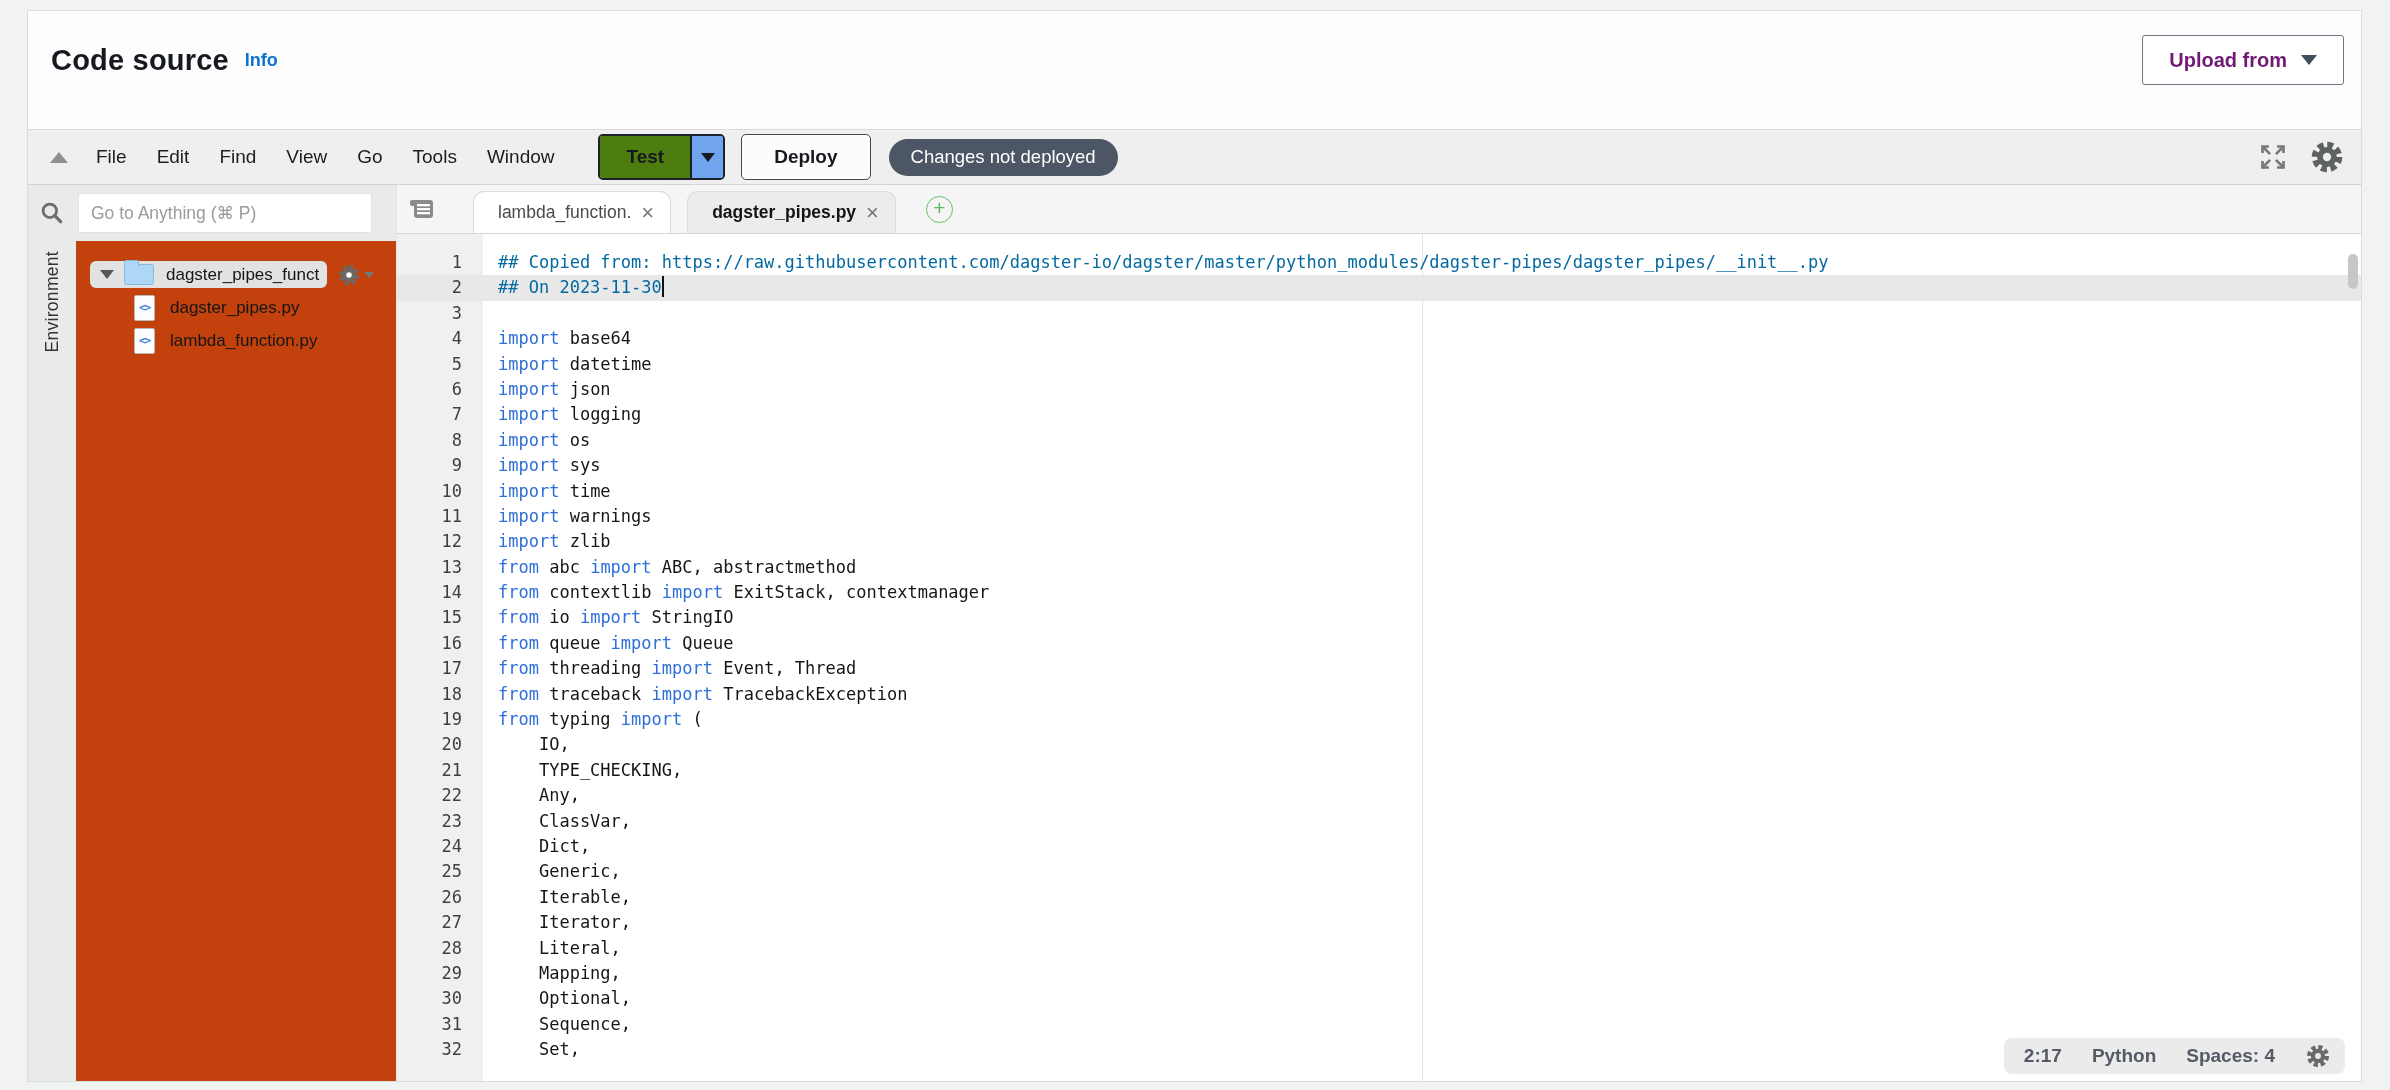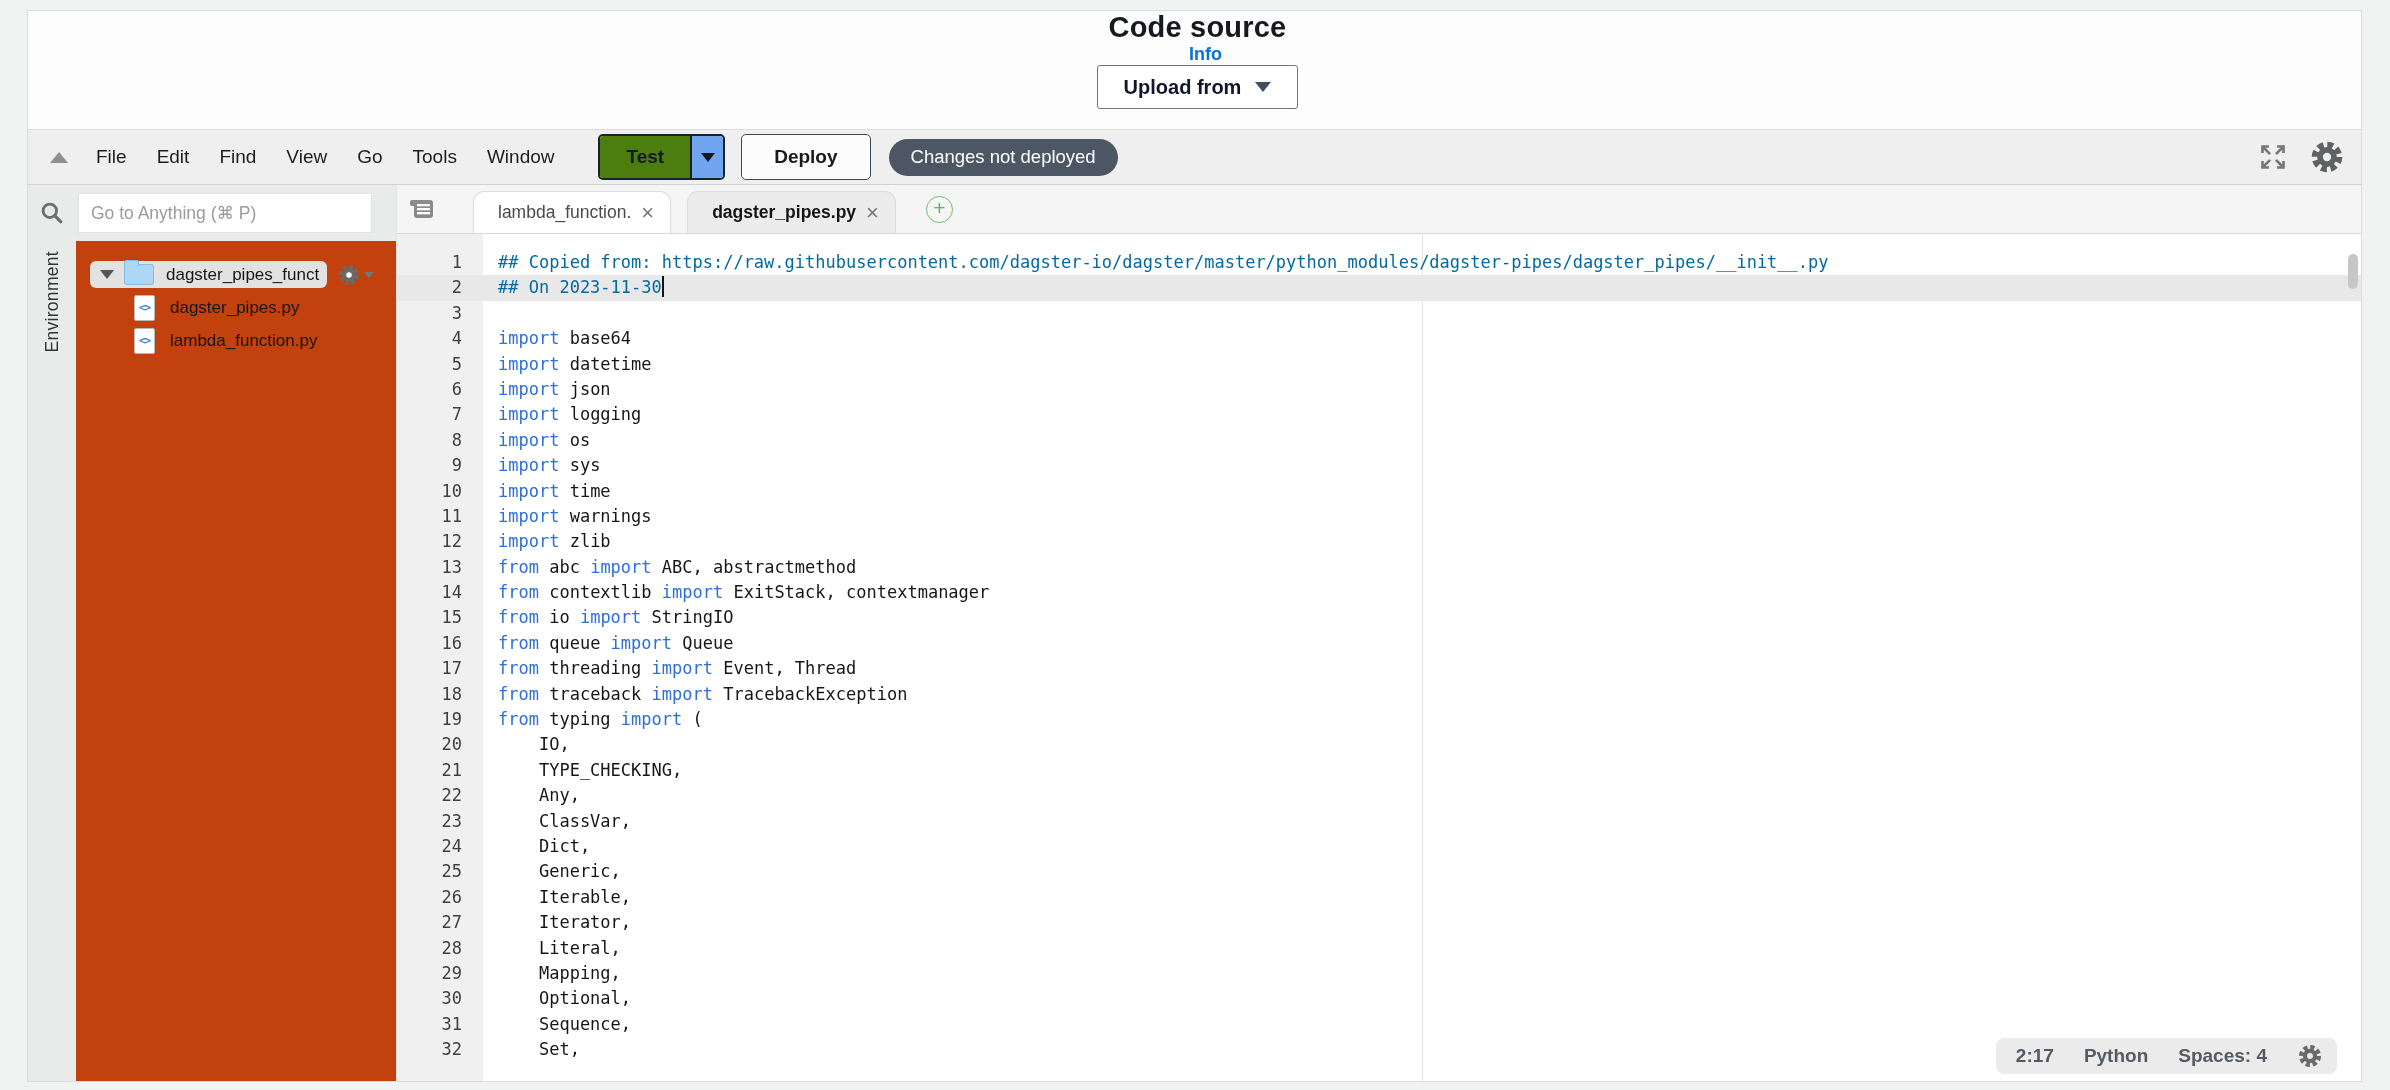--- a/index.html
+++ b/index.html
@@ -3,27 +3,27 @@
 <meta charset="utf-8">
 <style>
   * { margin:0; padding:0; box-sizing:border-box; }
   html,body { width:2390px; height:1090px; overflow:hidden; background:#f1f2f2;
               font-family:"Liberation Sans", sans-serif; }
 
   .card { position:absolute; left:27px; top:10px; width:2335px; height:1072px;
           background:#fff; border:1px solid #d9dde0; display:flex; flex-direction:column; }
 
   
-  .hdr { height:118px; display:flex; align-items:center; padding:0 17px 20px 23px; background:#fdfdfd;flex-direction:column; }
+  .hdr { height:118px; display:flex; align-items:center; padding:0 17px 20px 23px; background:#fdfdfd; }
   .hdr h1 { font-size:29px; font-weight:bold; color:#16191f; letter-spacing:.2px; }
   .info-link { margin-left:16px; font-size:18px; font-weight:bold; color:#0972d3; cursor:pointer; }
   .spacer { flex:1; }
   .btn-upload { display:flex; align-items:center; gap:14px; height:50px; padding:0 26px;
                 background:#fff; border:1px solid #6b7583; border-radius:3px;
-                font-size:20px; font-weight:bold; color:#0f172a; cursor:pointer; }
+                font-size:20px; font-weight:bold; color:#701a75; cursor:pointer; }
   .caret-down { width:0; height:0; border-left:8px solid transparent; border-right:8px solid transparent;
                 border-top:10px solid #414d5c; }
 
   
   .tbar { height:56px; background:#efefef; border-top:1px solid #dadada; border-bottom:1px solid #d2d2d2;
           display:flex; align-items:center; padding:0 16px 0 18px; }
   .collapse-tri { width:0; height:0; border-left:9px solid transparent; border-right:9px solid transparent;
                   border-bottom:11px solid #8f8f8f; margin:0 14px 0 4px; }
   .menus { display:flex; gap:30px; margin-left:14px; }
   .menu-item { font-size:19px; color:#1d1d1d; cursor:pointer; }
@@ -97,21 +97,21 @@
         font-family:"DejaVu Sans Mono", monospace; font-size:17px; }
   .cl.active { background:#e8e8e8; }
   .ln { flex:0 0 86px; text-align:right; padding-right:21px; color:#3f3f3f; }
   .code { white-space:pre; padding-left:15px; }
   .tok-com { color:#0369a1; }
   .tok-kw  { color:#2e6fd9; }
   .tok-pl  { color:#161616; }
   .cursor { display:inline-block; width:2px; height:21px; background:#111; vertical-align:middle; margin-top:-3px; }
   .vthumb { position:absolute; right:3px; top:20px; width:10px; height:35px; background:#c7c7c7; border-radius:5px; }
 
-  .statusbar { position:absolute; right:24px; bottom:7px; height:36px; background:rgba(234,234,234,.95);
+  .statusbar { position:absolute; right:16px; bottom:7px; height:36px; background:rgba(234,234,234,.95);
                border-radius:8px; display:flex; align-items:center; gap:30px; padding:0 14px 0 20px; }
   .statusbar span { font-size:19px; font-weight:bold; color:#545b64; cursor:pointer; }
 </style>
 </head>
 <body>
 
 <div class="card">
 
   <div class="hdr">
     <h1>Code source</h1>

